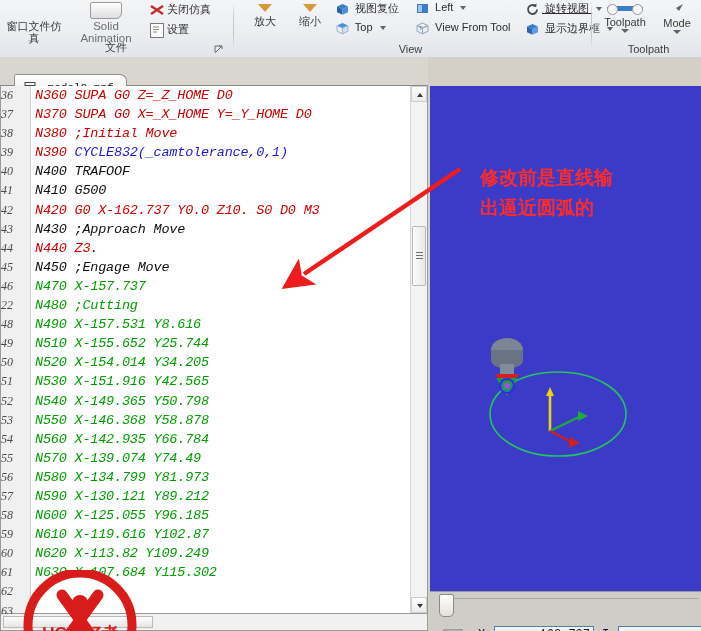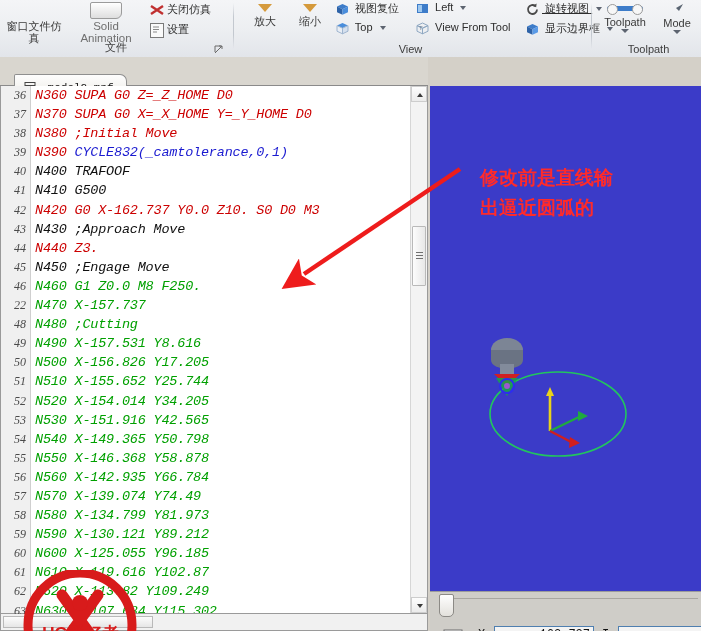--- a/index.html
+++ b/index.html
@@ -45,21 +45,21 @@
   }
   .doctab:before{
     content:"";position:absolute;left:-12px;bottom:0;width:0;height:0;
     border-bottom:25px solid #f2f0ea;border-left:12px solid transparent;
     z-index:-1;
   }
   
   #editor{position:absolute;left:0;top:29px;width:428px;height:528px;background:#ffffff;border:1px solid #9a9a9a;border-top:none;box-sizing:border-box;}
   #gutter{position:absolute;left:0;top:0;width:29px;height:100%;background:#f0f0f0;border-right:1px solid #cfcfcf;}
   #gutter .ln{
-    height:19.1px;line-height:19.1px;text-align:right;padding-right:4px;
+    height:19.1px;line-height:19.1px;padding-right:4px;
     font-family:"Liberation Serif",serif;font-style:italic;font-size:12px;color:#4a4a4a;
   }
   #codearea{position:absolute;left:30px;top:0;right:17px;height:100%;overflow:hidden;font-style:italic;}
   #codearea .cl{
     height:19.1px;line-height:19.1px;white-space:pre;
     font-family:"Liberation Mono",monospace;font-size:13.5px;letter-spacing:-0.2px;
     padding-left:4px;
   }
   .c-red{color:#cc0000;}
   .c-black{color:#101010;}
@@ -302,25 +302,23 @@
         <div class="cl"><span class="c-red">N360 SUPA G0 Z=_Z_HOME D0</span></div>
         <div class="cl"><span class="c-red">N370 SUPA G0 X=_X_HOME Y=_Y_HOME D0</span></div>
         <div class="cl"><span class="c-red">N380 ;Initial Move</span></div>
         <div class="cl"><span class="c-red">N390 </span><span class="c-blue">CYCLE832(_camtolerance,0,1)</span></div>
         <div class="cl"><span class="c-black">N400 TRAFOOF</span></div>
         <div class="cl"><span class="c-black">N410 G500</span></div>
         <div class="cl"><span class="c-red">N420 G0 X-162.737 Y0.0 Z10. S0 D0 M3</span></div>
         <div class="cl"><span class="c-black">N430 ;Approach Move</span></div>
         <div class="cl"><span class="c-red">N440 Z3.</span></div>
         <div class="cl"><span class="c-black">N450 ;Engage Move</span></div>
-        <div class="cl"><span class="c-green">N460 G1 Z0.0 M8 F250.</span></div>
         <div class="cl"><span class="c-green">N470 X-157.737</span></div>
         <div class="cl"><span class="c-green">N480 ;Cutting</span></div>
         <div class="cl"><span class="c-green">N490 X-157.531 Y8.616</span></div>
-        <div class="cl"><span class="c-green">N500 X-156.826 Y17.205</span></div>
         <div class="cl"><span class="c-green">N510 X-155.652 Y25.744</span></div>
         <div class="cl"><span class="c-green">N520 X-154.014 Y34.205</span></div>
         <div class="cl"><span class="c-green">N530 X-151.916 Y42.565</span></div>
         <div class="cl"><span class="c-green">N540 X-149.365 Y50.798</span></div>
         <div class="cl"><span class="c-green">N550 X-146.368 Y58.878</span></div>
         <div class="cl"><span class="c-green">N560 X-142.935 Y66.784</span></div>
         <div class="cl"><span class="c-green">N570 X-139.074 Y74.49</span></div>
         <div class="cl"><span class="c-green">N580 X-134.799 Y81.973</span></div>
         <div class="cl"><span class="c-green">N590 X-130.121 Y89.212</span></div>
         <div class="cl"><span class="c-green">N600 X-125.055 Y96.185</span></div>

